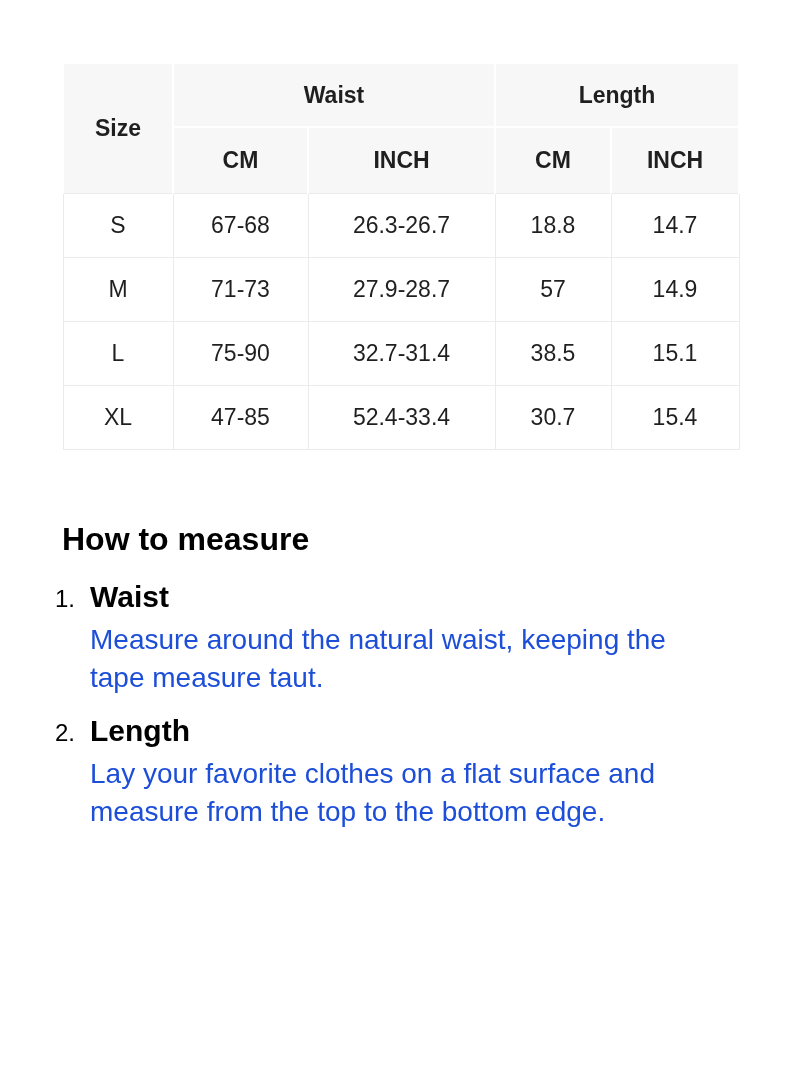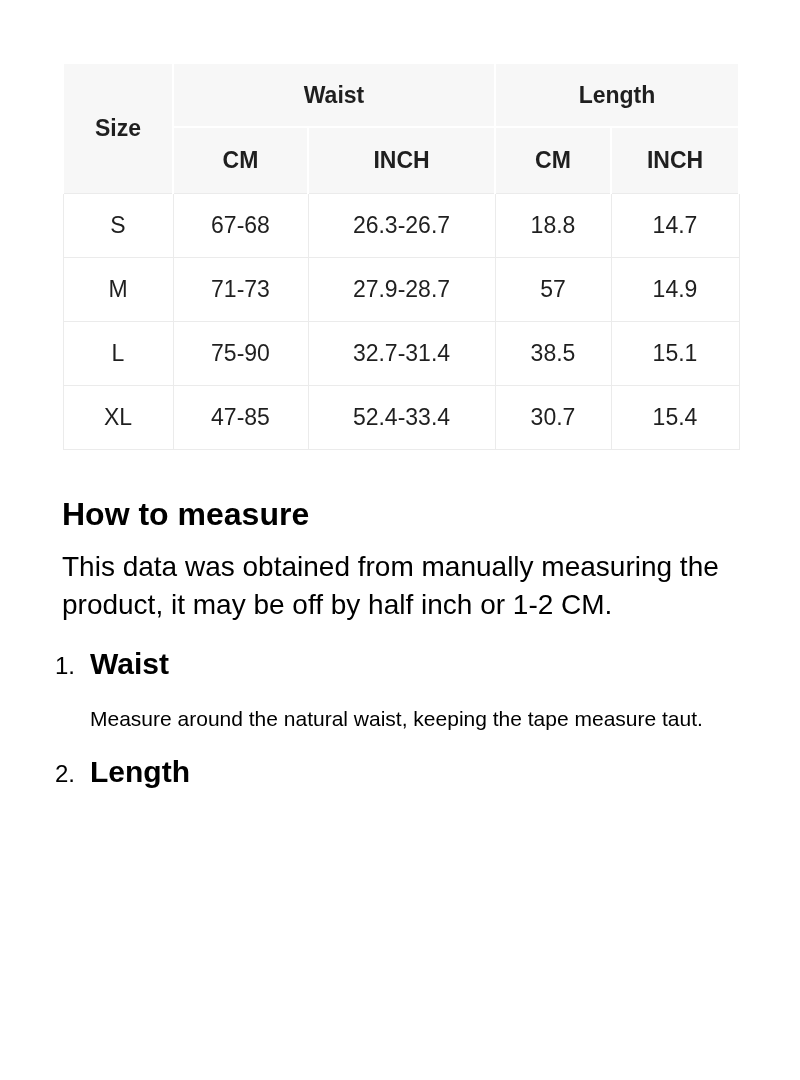--- a/index.html
+++ b/index.html
@@ -40,21 +40,21 @@
     border: 1px solid #ebebeb;
     height: 64px;
     text-align: center;
     vertical-align: middle;
     font-weight: 400;
     background: #ffffff;
   }
 
   
   h2.howto-title {
-    margin: 46px 0 0 0;
+    margin: 71px 0 0 0;
     font-size: 32px;
     line-height: 36px;
     font-weight: 700;
     color: #000000;
   }
   p.howto-intro {
     margin: 16px 0 0 0;
     font-size: 28px;
     line-height: 38px;
     color: #000000;
@@ -76,24 +76,24 @@
     color: #000000;
   }
   .step-body { flex: 1 1 auto; }
   .step-term {
     font-size: 30px;
     line-height: 36px;
     font-weight: 700;
     color: #000000;
   }
   .step-desc {
-    margin: 18px 0 0 0;
-    font-size: 21px;
+    margin: 6px 0 0 0;
+    font-size: 28px;
     line-height: 38px;
-    color: #000000;
+    color: #1d4ed8;
     max-width: 620px;
   }
 </style>
 </head>
 <body>
 
 <div class="content">
 
   <table class="size-chart">
     <colgroup>
@@ -143,31 +143,31 @@
         <td>47-85</td>
         <td>52.4-33.4</td>
         <td>30.7</td>
         <td>15.4</td>
       </tr>
     </tbody>
   </table>
 
   <h2 class="howto-title">How to measure</h2>
 
-  <p class="howto-intro">This data was obtained from manually measuring the product, it may be off by half inch or 1-2 CM.</p>
 
   <ol class="steps">
     <li class="step">
       <span class="step-number">1.</span>
       <div class="step-body">
         <div class="step-term">Waist</div>
         <p class="step-desc">Measure around the natural waist, keeping the tape measure taut.</p>
       </div>
     </li>
     <li class="step">
       <span class="step-number">2.</span>
       <div class="step-body">
         <div class="step-term">Length</div>
+        <p class="step-desc">Lay your favorite clothes on a flat surface and measure from the top to the bottom edge.</p>
       </div>
     </li>
   </ol>
 
 </div>
 
 </body></html>

